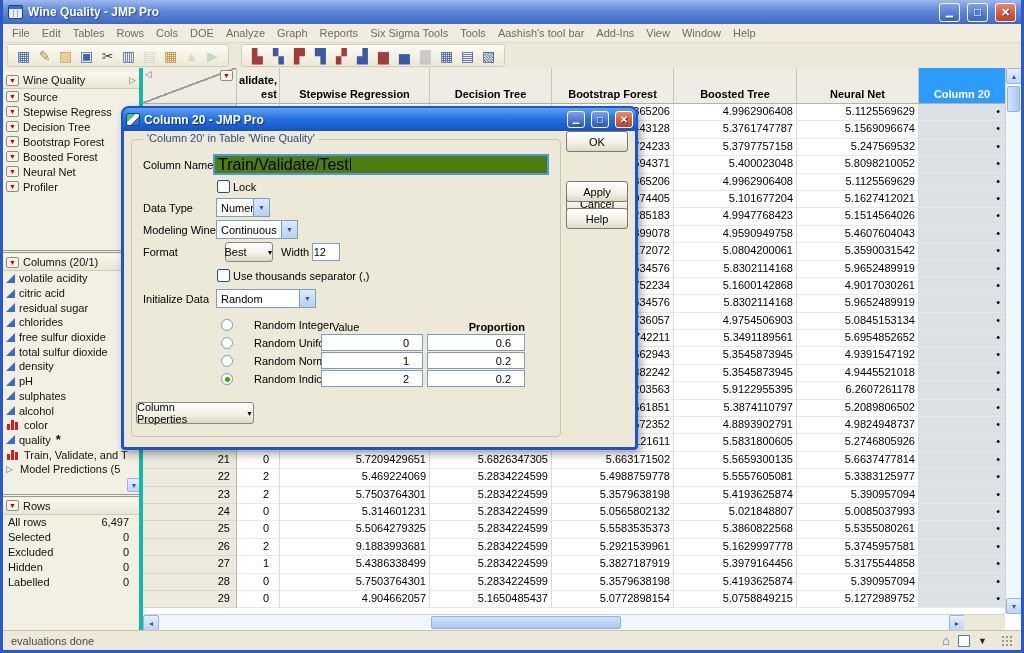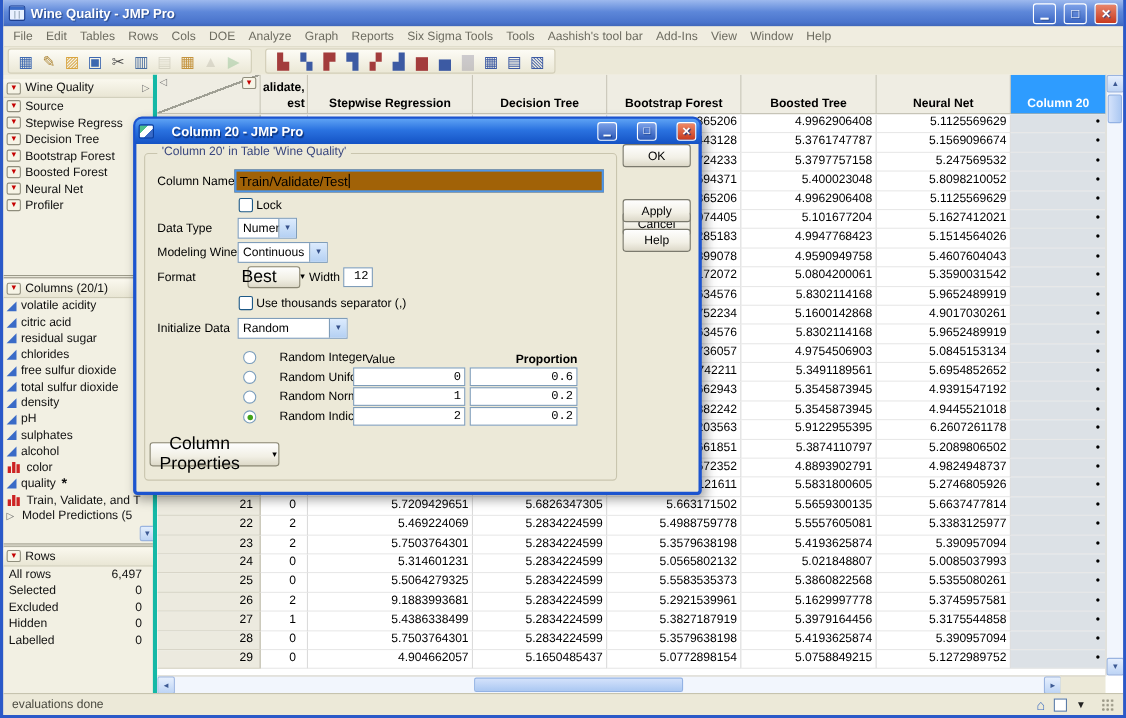--- a/index.html
+++ b/index.html
@@ -103,48 +103,48 @@
   .st-box{width:12px;height:12px;border:1px solid #5a7ca8;background:#fff;margin-right:8px;}
   .st-tri{color:#222;font-size:9px;margin-right:14px;}
   .st-tri::before{content:"▼";}
   .grip{width:12px;height:12px;background:radial-gradient(circle at 2px 2px,#9b9887 1px,transparent 1.3px);
     background-size:4px 4px;}
   
   .dialog{position:absolute;left:118px;top:106px;width:517px;height:344px;background:#ece9d8;
     border:3px solid #1c54cf;border-radius:8px 8px 4px 4px;box-shadow:3px 4px 10px rgba(0,0,0,.35);z-index:30;}
   .dlg-title{position:absolute;left:-1px;top:-1px;right:-1px;height:23px;border-radius:6px 6px 0 0;
     background:linear-gradient(180deg,#5da2f4 0%,#2a72e0 45%,#1452c4 100%);
-    display:flex;align-items:center;gap:16px;padding:0 3px;color:#fff;font-weight:bold;font-size:12px;
+    display:flex;align-items:center;gap:4px;padding:0 3px;color:#fff;font-weight:bold;font-size:12px;
     text-shadow:1px 1px 1px #0b337e;}
   .dlg-icon{width:14px;height:13px;border-radius:2px;border:1px solid #0c3f9e;
     background:linear-gradient(135deg,#4ec08a 0 35%,#fff 35% 65%,#3a6bc7 65%);}
   .dlg-title .flex1{flex:1;}
   .dwbtn{width:18px;height:17px;border:1px solid #fff;border-radius:3px;
     background:linear-gradient(180deg,#7da1e8,#2a58b8);color:#fff;font-size:10px;font-weight:bold;
     display:flex;align-items:center;justify-content:center;margin-left:2px;}
   .dwbtn.close{background:linear-gradient(180deg,#ef8a67,#c83a1e);}
   .dwbtn.min::before{content:"▁";font-size:8px;} .dwbtn.max::before{content:"□";} .dwbtn.close::before{content:"✕";}
   .groupbox{position:absolute;left:7px;top:30px;width:430px;height:298px;border:1px solid #c9c5ae;border-radius:4px;}
   .group-title{position:absolute;left:19px;top:23px;background:#ece9d8;padding:0 4px;color:#39477e;font-size:11px;}
   .dlbl{position:absolute;font-size:11px;color:#000;white-space:nowrap;}
-  .textbox{position:absolute;background:#a16207;border:2px solid #4e96e8;font-size:12px;
+  .textbox{position:absolute;background:#4d7c0f;border:2px solid #4e96e8;font-size:16px;
     display:flex;align-items:center;padding:0 3px;overflow:hidden;white-space:nowrap;}
   .caret{display:inline-block;width:1px;height:13px;background:#000;margin-left:1px;}
   .numbox{position:absolute;background:#fff;border:1px solid #7f9db9;font-size:11px;
-    display:flex;align-items:center;justify-content:flex-end;padding:0 3px;font-family:Liberation Mono, monospace;}
+    display:flex;align-items:center;justify-content:flex-end;padding:0 13px;}
   .cb{position:absolute;width:13px;height:13px;background:#fff;border:1px solid #1d5987;border-radius:2px;}
   .dropdown{position:absolute;height:19px;background:#fff;border:1px solid #7f9db9;font-size:11px;
     display:flex;align-items:center;padding-left:4px;}
   .dropdown .dd-arrow{position:absolute;right:0;top:0;bottom:0;width:16px;
     background:linear-gradient(180deg,#dcebfd,#b4d0f3);border-left:1px solid #7f9db9;
     color:#35508a;font-size:7px;display:flex;align-items:center;justify-content:center;}
   .dropdown .dd-arrow::before{content:"▼";}
-  .mini-btn{position:absolute;border:1px solid #8a8774;border-radius:3px;font-size:16px;
+  .mini-btn{position:absolute;border:1px solid #8a8774;border-radius:3px;font-size:11px;
     background:linear-gradient(180deg,#fefefe,#f1efe4 60%,#ddd9c8);display:flex;align-items:center;
-    justify-content:center;gap:20px;text-align:center;}
+    justify-content:center;gap:20px;}
   .mini-btn .b-arrow{font-size:7px;} .mini-btn .b-arrow::before{content:"▼";}
   .radio-row{height:18px;display:flex;align-items:center;gap:21px;}
   .radio{width:12px;height:12px;border-radius:50%;background:#fff;border:1px solid #7b9ebd;position:relative;flex:none;}
   .radio.sel::before{content:"";position:absolute;left:3px;top:3px;width:5px;height:5px;border-radius:50%;background:#41a317;}
   .radio-lb{font-size:11px;white-space:nowrap;}
   .vrow{margin-bottom:1px;}
   .xp-btn{position:absolute;left:442px;width:62px;height:21px;border:1px solid #7b7a6e;border-radius:3px;
     background:linear-gradient(180deg,#fefefe,#f2f0e6 60%,#dcd8c8);font-size:11px;
     display:flex;align-items:center;justify-content:center;color:#000;}
 </style>

